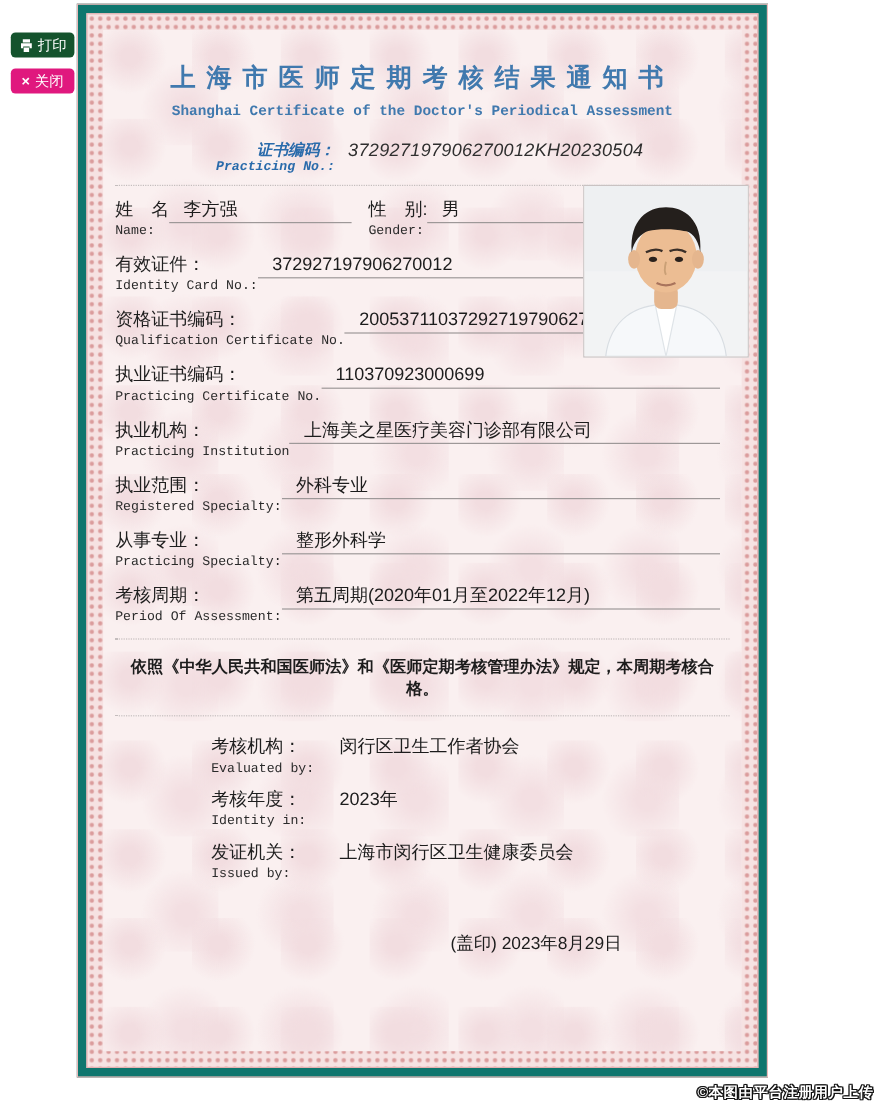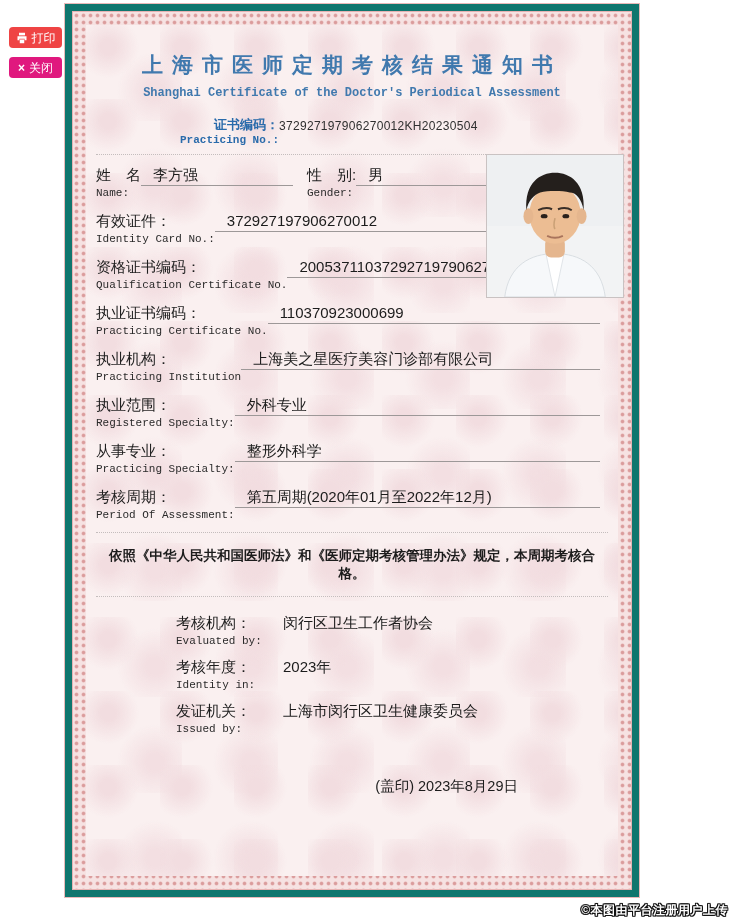--- a/index.html
+++ b/index.html
@@ -16,21 +16,21 @@
   
   .btn {
     position: absolute; left: 9px;
     display: flex; align-items: center; justify-content: center; gap: 4px;
     width: 53px; height: 21px;
     border: none; border-radius: 4px;
     color: #fff; font-size: 12px; line-height: 1;
     font-family: "Liberation Sans", sans-serif;
     cursor: pointer; padding: 0 6px;
   }
-  .btn-print { top: 27px; background: #ef4444; }
+  .btn-print { top: 27px; background: #14532d; }
   .btn-close { top: 57px; background: #e0187e; }
   .btn .xicon { font-weight: bold; font-size: 12px; }
 
   
   .cert {
     position: absolute; left: 64px; top: 3px;
     width: 576px; height: 895px;
     background: #0f766e;
     border: 1px solid #eab9b9;
   }
@@ -64,25 +64,26 @@
     text-align: center;
     font-family: "Liberation Mono", monospace;
     font-size: 12px; font-weight: bold;
     color: #4079ae;
     margin-top: 7px;
     white-space: nowrap;
   }
   .certno {
     display: flex; align-items: flex-start;
     margin: 16px 0 0 86px;
+    font-style: italic;
   }
   .certno-labels { text-align: right; color: #2a6bab; }
   .certno-zh { display: block; font-size: 13px; font-weight: bold; line-height: 17px; }
   .certno-en { display: block; font-family: "Liberation Mono", monospace; font-size: 11px; font-weight: bold; line-height: 15px; }
-  .certno-value { font-size: 12px; color: #2f2f2f; line-height: 20px; letter-spacing: 0.3px; }
+  .certno-value { font-size: 15px; color: #2f2f2f; margin-left: 11px; line-height: 20px; letter-spacing: 0.3px; }
   .divider-dotted { border-top: 1px dotted #c4bdbd; margin: 6px 2px 0 2px; }
 
   
   .fields { margin-top: 9px; }
   .field-row { display: flex; align-items: flex-start; margin: 0 10px 9px 2px; }
   .field-row.clip { margin-right: 62px; }
   .label-stack { flex: 0 0 auto; }
   .zh { display: block; font-size: 15px; line-height: 22px; color: #1e1e1e; white-space: nowrap; }
   .en { display: block; font-family: "Liberation Mono", monospace; font-size: 11px; line-height: 15px; color: #2a2a2a; white-space: nowrap; }
   .value-cell {

